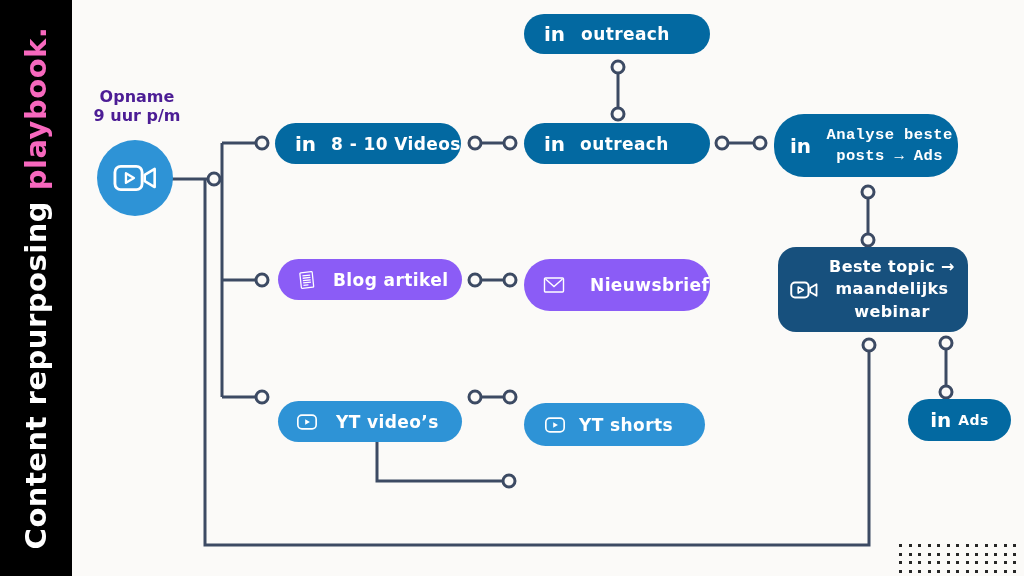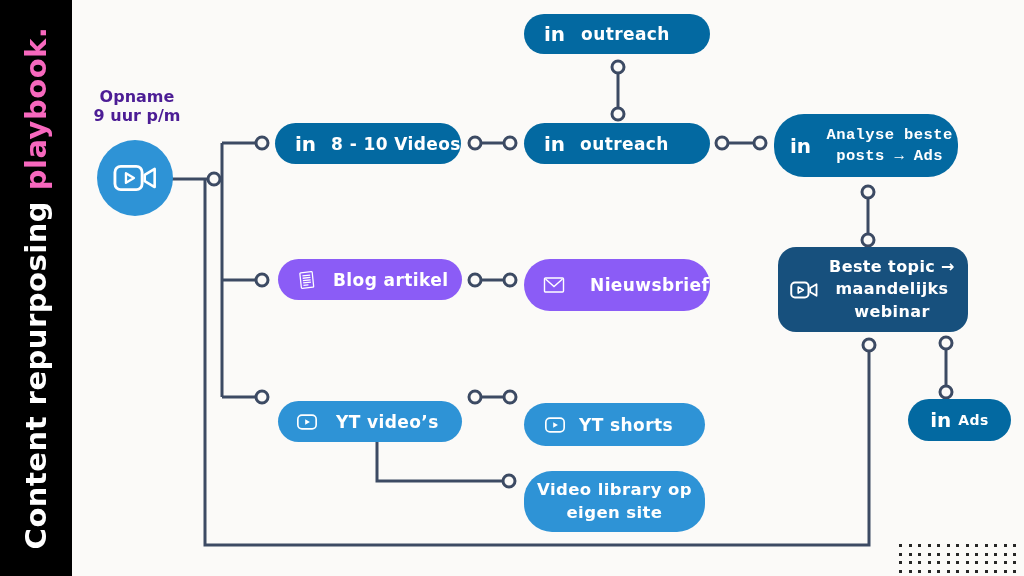--- a/index.html
+++ b/index.html
@@ -204,23 +204,20 @@
   <div class="pill blue" id="node-ytshorts">
     <span class="ic">
       <svg width="26" height="22" viewBox="0 0 24 24" fill="none">
         <rect x="2" y="4.5" width="20" height="15" rx="4.5" stroke="#fff" stroke-width="1.8"></rect>
         <path d="M10 9 L15.2 12 L10 15 Z" fill="#fff"></path>
       </svg>
     </span>
     <span>YT shorts</span>
   </div>
 
-  <div class="pill blue" id="node-library">
-    <span class="multi"><span>Video library op</span><br><span>eigen site</span></span>
-  </div>
 
   <div class="pill pink" id="node-ads">
     <span class="li">in</span>
     <span class="ads-label">Ads</span>
   </div>
 
   <div id="dots" style="grid-template-columns: repeat(13, 3px);">
       <span class="dot"></span>
       <span class="dot"></span>
       <span class="dot"></span>

